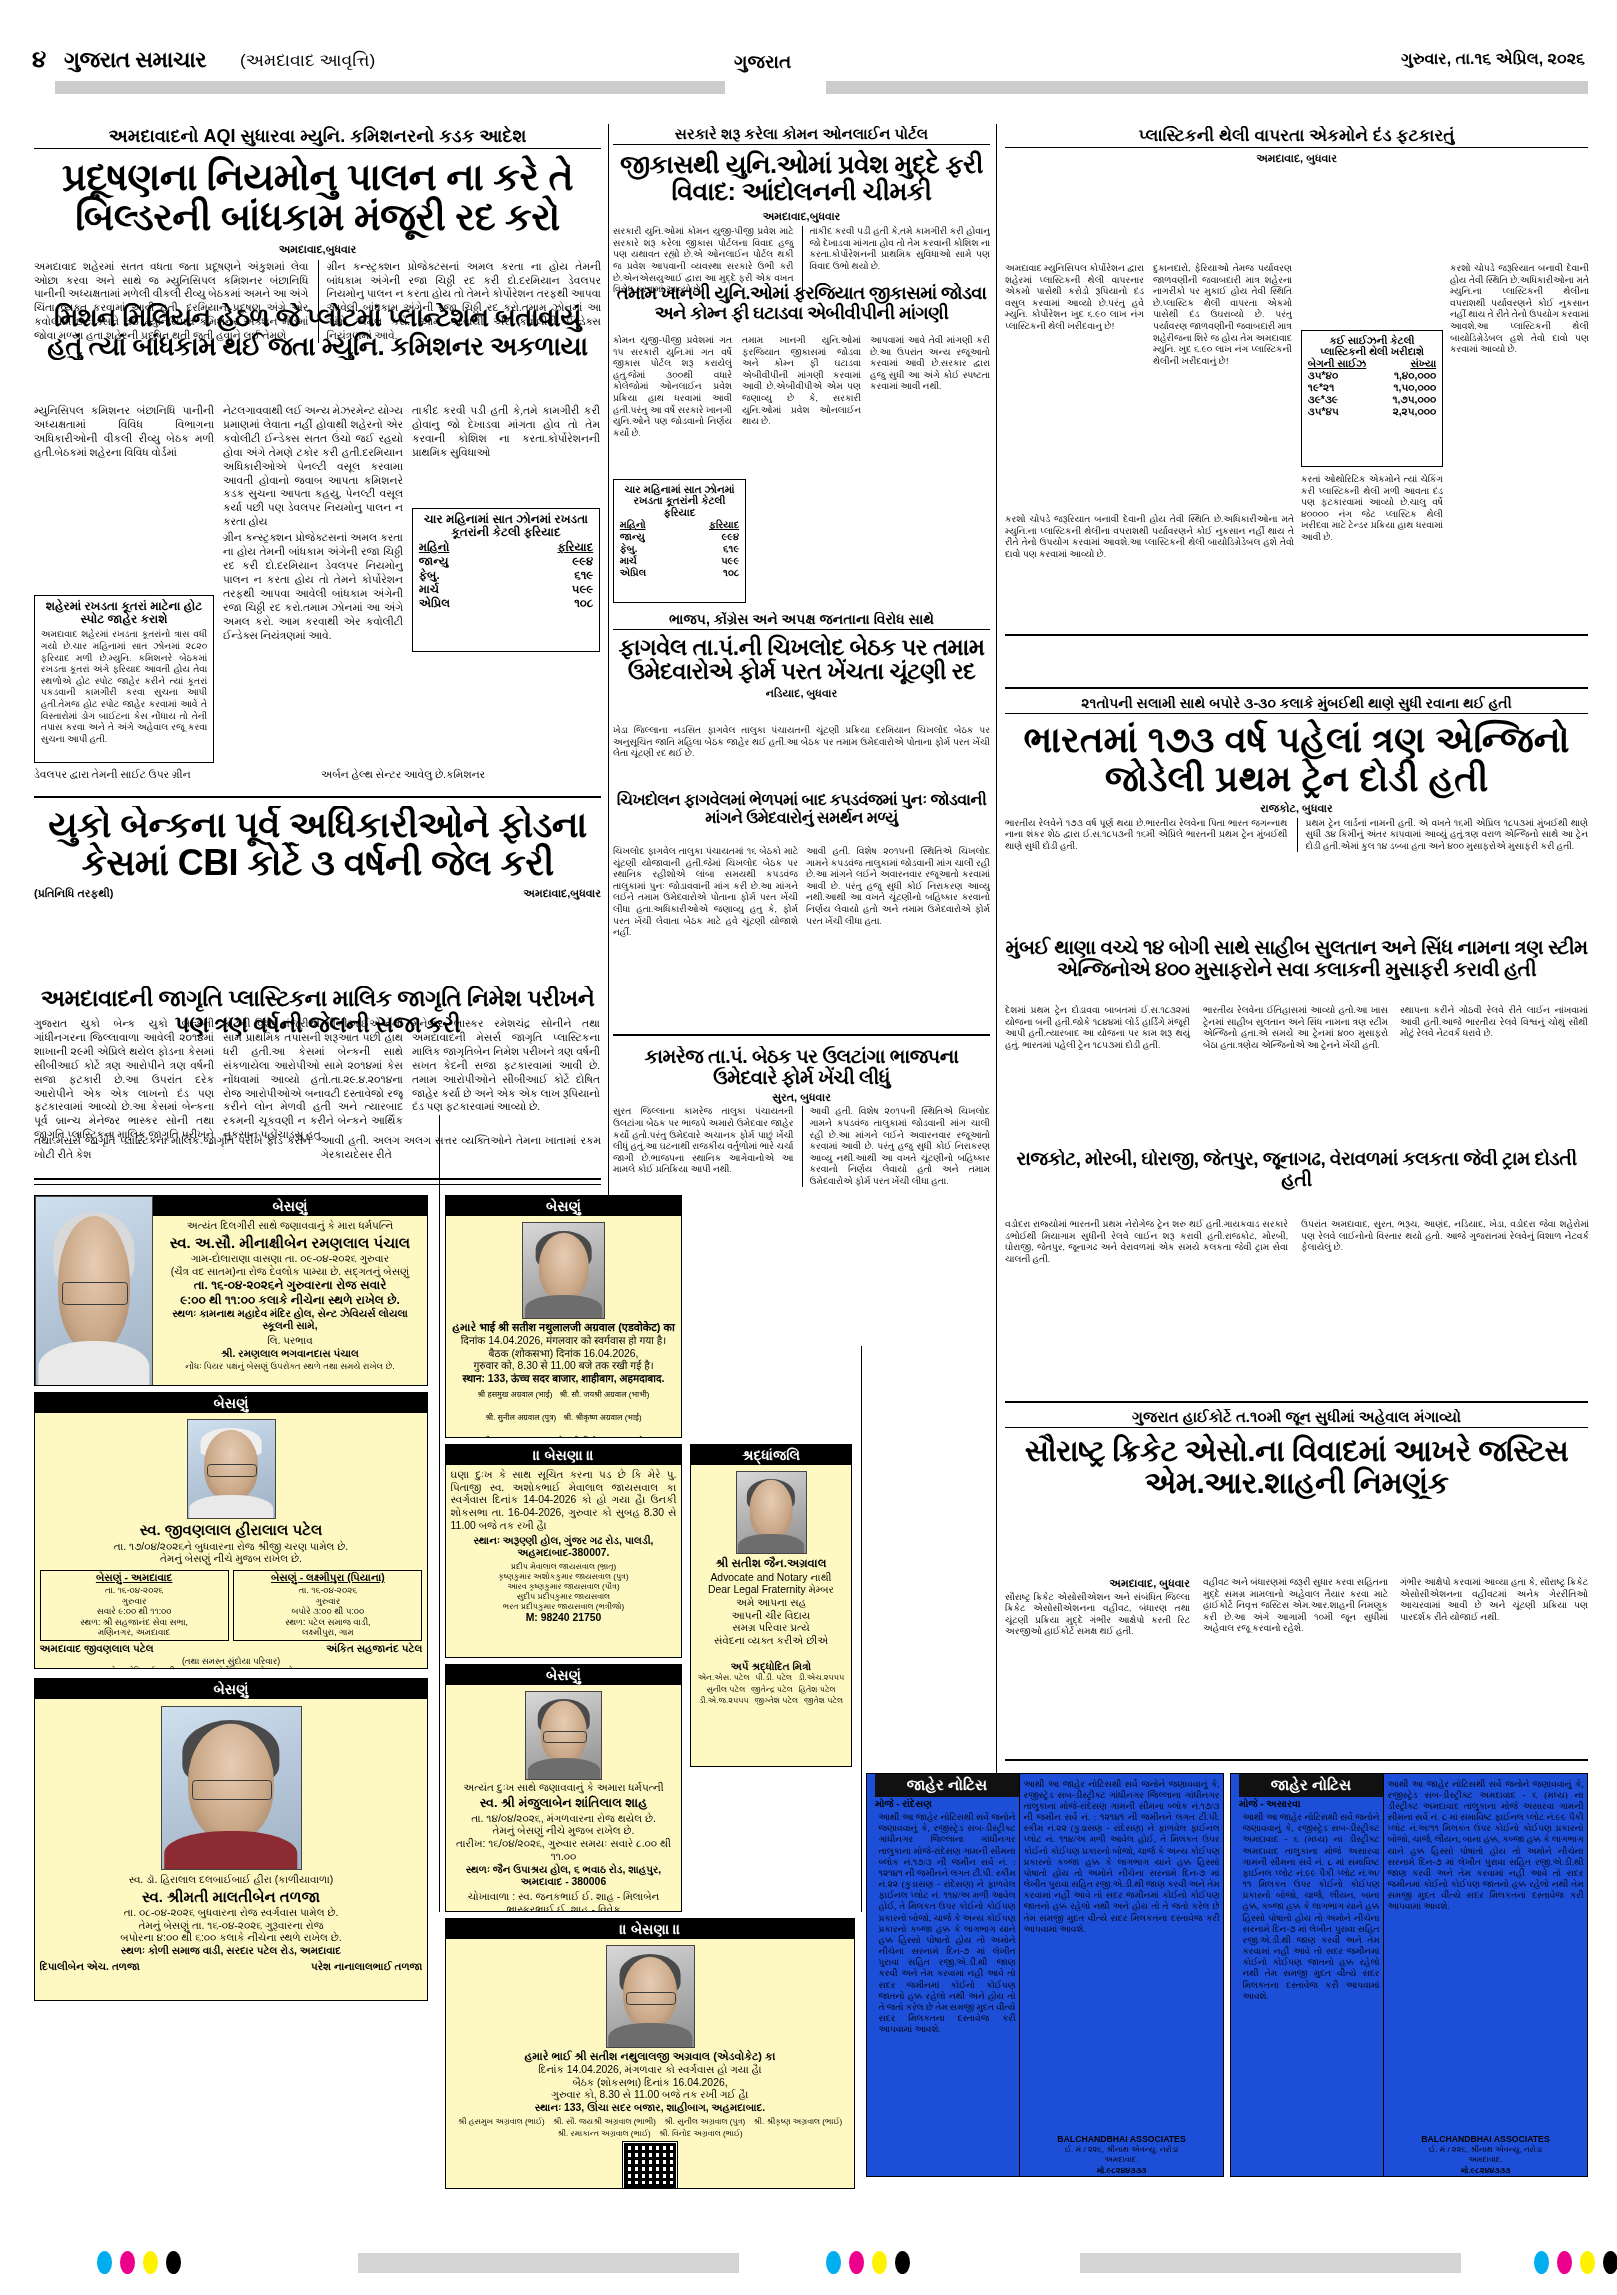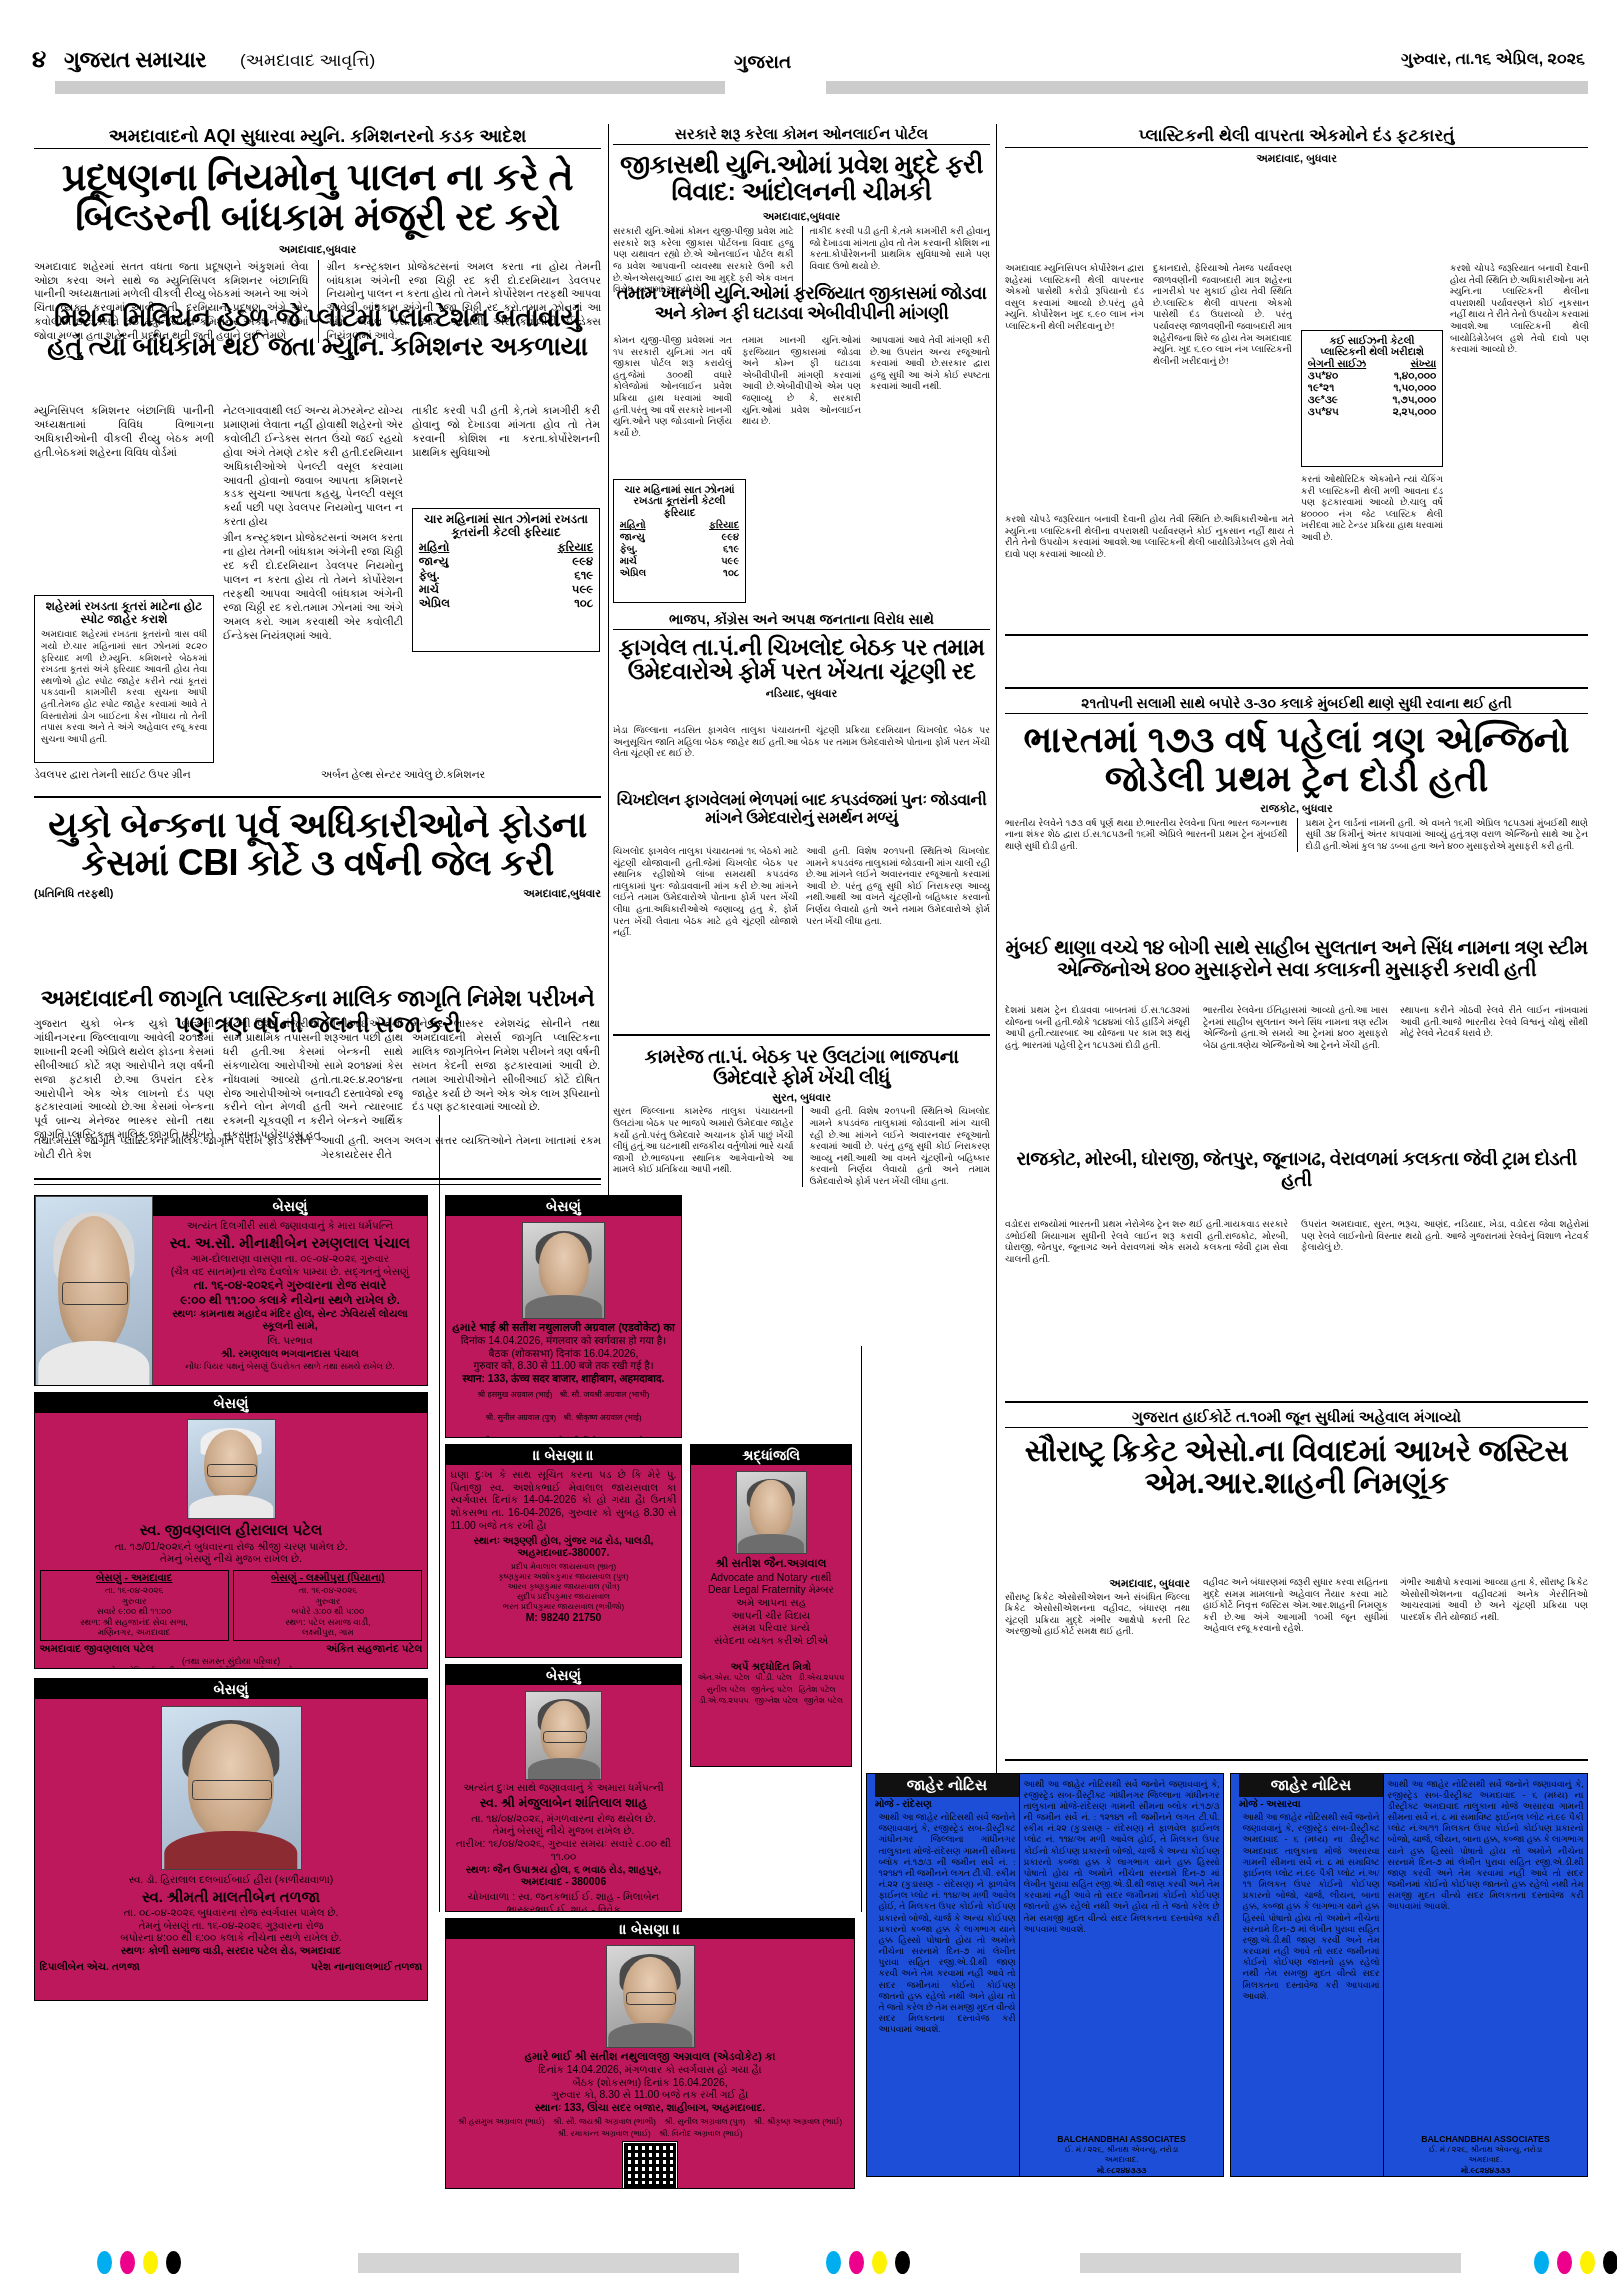--- a/index.html
+++ b/index.html
@@ -33,21 +33,21 @@
   
   .boxtab{position:absolute;border:1.7px solid #000;background:#fff;padding:3.5px 5.8px;box-sizing:border-box;}
   .boxtab .bt-title{font-family:"Liberation Sans",sans-serif;font-weight:bold;font-size:12px;text-align:center;line-height:1.15;}
   .boxtab table{width:100%;border-collapse:collapse;font-family:"Liberation Sans",sans-serif;font-size:11.6px;font-weight:bold;}
   .boxtab th{text-align:left;text-decoration:underline;font-weight:bold;padding:0;}
   .boxtab th.r{text-align:right;}
   .boxtab td{padding:0;}
   .boxtab td.r{text-align:right;}
 
   
-  .obit{position:absolute;border:1.7px solid #000;background:#be185d;box-sizing:border-box;overflow:hidden;}
+  .obit{position:absolute;border:1.7px solid #000;background:#fef9c3;box-sizing:border-box;overflow:hidden;}
   .obit-hdr{background:#000;color:#fff;font-family:"Liberation Sans",sans-serif;font-weight:bold;font-size:14px;text-align:center;padding:1.7px 0;}
   .obit-body{padding:3.5px 4.6px;text-align:center;font-family:"Liberation Sans",sans-serif;}
   .obit-l1{font-size:10.4px;line-height:1.22;}
   .obit-name{font-size:15px;font-weight:bold;line-height:1.2;margin:1.2px 0;}
   .obit-l2{font-size:10.4px;line-height:1.22;}
   .photo{background:linear-gradient(160deg,#cfe0ee 0%,#b9cbdd 40%,#9fb2c4 100%);border:1.2px solid #444;position:relative;overflow:hidden;}
   .photo.grey{background:linear-gradient(160deg,#d8d8d8 0%,#b5b5b5 45%,#8f8f8f 100%);}
   .photo .face{position:absolute;left:50%;top:46%;transform:translate(-50%,-50%);width:62%;height:72%;border-radius:50% 50% 45% 45%;background:radial-gradient(ellipse at 50% 35%,#e7cdb4 0%,#caa888 60%,#9d7f63 100%);}
   .photo .hair{position:absolute;left:50%;top:8%;transform:translateX(-50%);width:70%;height:40%;border-radius:50% 50% 30% 30%;background:#4a4a4a;}
   .photo .hair.white{background:#d9d9d9;}
@@ -224,21 +224,21 @@
   <div class="obit" style="left:34px;top:1392px;width:394px;height:277px;">
     <div class="obit-hdr">બેસણું</div>
     <div class="obit-body">
       <div class="photo" style="width:87px;height:98px;margin:2.3px auto;">
         <div class="hair cap"></div>
         <div class="face"></div>
         <div class="glass"></div>
         <div class="body-sh white"></div>
       </div>
       <div class="obit-name">સ્વ. જીવણલાલ હીરાલાલ પટેલ</div>
-      <div class="obit-l2">તા. ૧૭/01/૨૦૨૬ને બુધવારના રોજ શ્રીજી ચરણ પામેલ છે.</div>
+      <div class="obit-l2">તા. ૧૭/૦૪/૨૦૨૬ને બુધવારના રોજ શ્રીજી ચરણ પામેલ છે.</div>
       <div class="obit-l2">તેમનું બેસણું નીચે મુજબ રાખેલ છે.</div>
       <div style="display:flex;gap:4.6px;margin-top:3.5px;">
         <div style="flex:1;border:1.2px solid #000;padding:1.7px;">
           <div class="obit-l2 bold ul">બેસણું - અમદાવાદ</div>
           <div class="obit-l2" style="white-space:pre-line;font-size:8.7px;">તા. ૧૬-૦૪-૨૦૨૬
 ગુરુવાર
 સવારે ૯:૦૦ થી ૧૧:૦૦
 સ્થળ: શ્રી સહજાનંદ સેવા સભા,
 મણિનગર, અમદાવાદ</div>
         </div>

